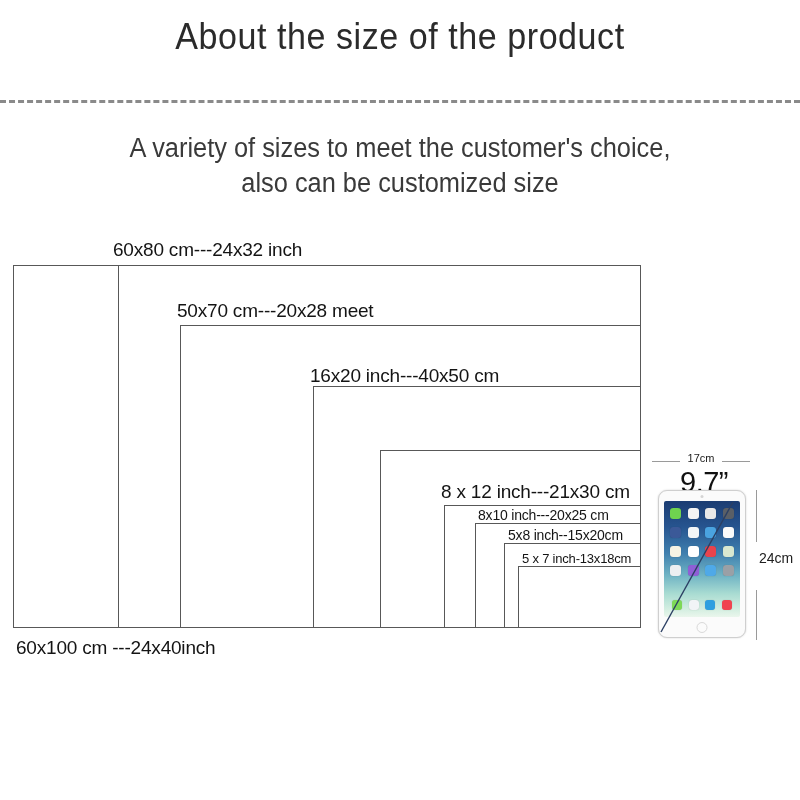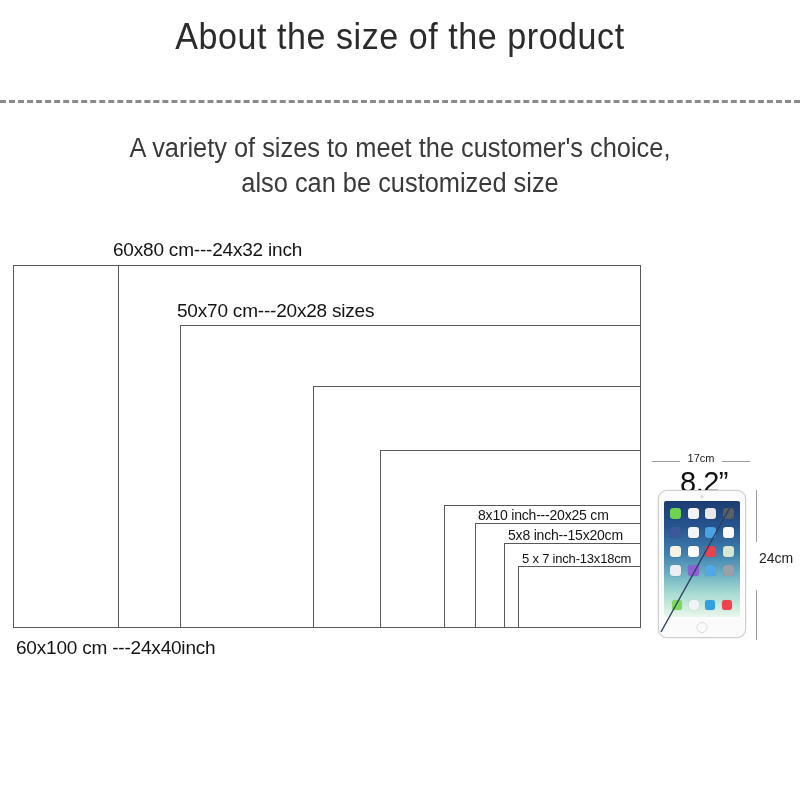--- a/index.html
+++ b/index.html
@@ -259,35 +259,37 @@
 
   <div class="rect" style="left:444px; top:505px; width:197px; height:123px;"></div>
 
   <div class="rect" style="left:475px; top:523px; width:166px; height:105px;"></div>
 
   <div class="rect" style="left:504px; top:543px; width:137px; height:85px;"></div>
 
   <div class="rect" style="left:518px; top:566px; width:123px; height:62px;"></div>
 
   <div class="rect-label lbl-60x80">60x80 cm---24x32 inch</div>
-  <div class="rect-label lbl-50x70">50x70 cm---20x28 sizes</div>
+  <div class="rect-label lbl-50x70">50x70 cm---20x28 meet</div>
+  <div class="rect-label lbl-16x20">16x20 inch---40x50 cm</div>
+  <div class="rect-label lbl-8x12">8 x 12 inch---21x30 cm</div>
   <div class="rect-label lbl-8x10">8x10 inch---20x25 cm</div>
   <div class="rect-label lbl-5x8">5x8 inch--15x20cm</div>
   <div class="rect-label lbl-5x7">5 x 7 inch-13x18cm</div>
   <div class="rect-label lbl-bottom">60x100 cm ---24x40inch</div>
 
   <div id="tablet-group">
 
     <div class="dim-17">
       <div class="bar left"></div>
       <div class="bar right"></div>
       <div class="txt">17cm</div>
     </div>
 
-    <div class="diag-text">8.2”</div>
+    <div class="diag-text">9.7”</div>
 
     <div class="tablet-body">
       <div class="tablet-cam"></div>
       <div class="tablet-screen">
         <div class="icon-grid">
           <div class="app-icon" style="background:#6fd34f;"></div>
           <div class="app-icon" style="background:#f4f4f4;"></div>
           <div class="app-icon" style="background:#e8e8e8;"></div>
           <div class="app-icon" style="background:#5a5f66;"></div>
 

